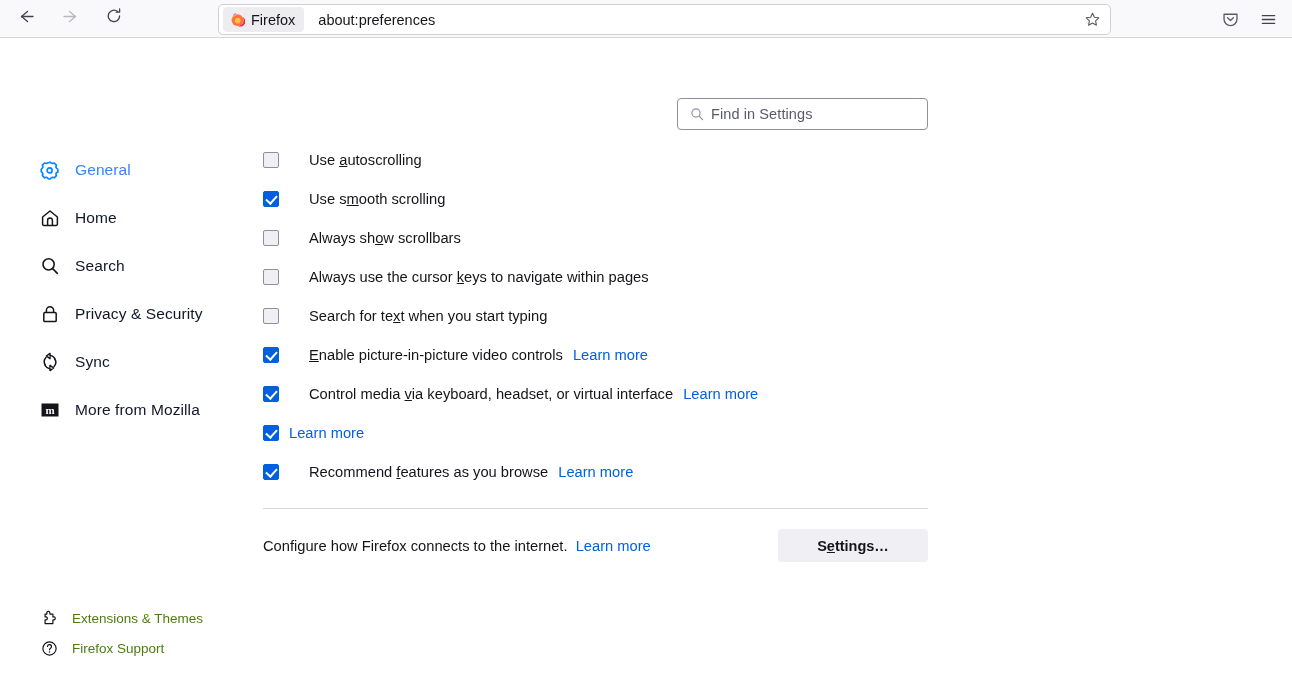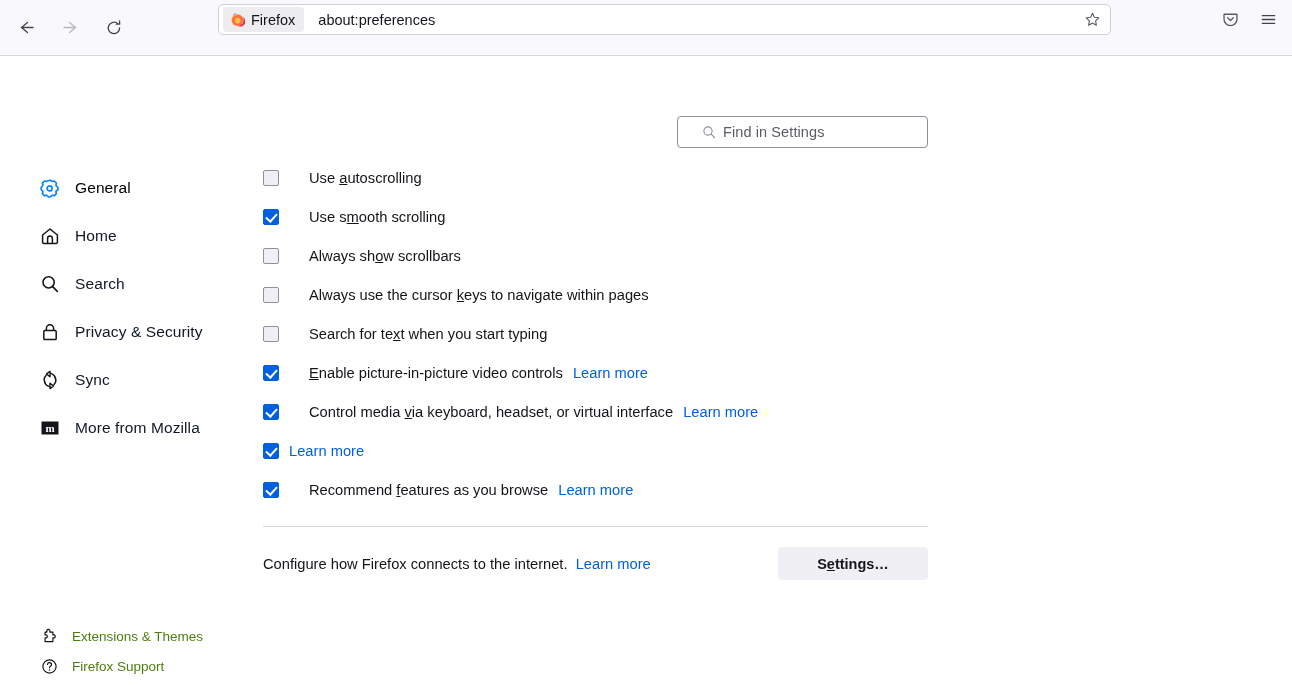--- a/index.html
+++ b/index.html
@@ -5,25 +5,24 @@
   * { box-sizing: border-box; margin: 0; padding: 0; }
   html, body {
     width: 1292px; height: 696px;
     font-family: "Liberation Sans", sans-serif;
     background: #ffffff;
     overflow: hidden;
   }
 
   
   .toolbar {
-    height: 56px;
+    height: 38px;
     background: #f9f9fb;
     border-bottom: 1px solid #d7d7db;
     display: flex;
-    align-items: center;
     padding: 0 10px;
     position: relative;
   }
   .navbtn {
     width: 32px; height: 32px;
     display: flex; align-items: center; justify-content: center;
     border-radius: 4px;
     flex: 0 0 auto;
   }
   .navbtn svg { display: block; }
@@ -78,21 +77,21 @@
   .search-wrap {
     position: absolute; left: 677px; top: 60px;
     width: 251px; height: 32px;
   }
   .search-box {
     width: 100%; height: 100%;
     border: 1px solid #8f8f9d;
     border-radius: 4px;
     background: #ffffff;
     display: flex; align-items: center;
-    padding: 0 24px;
+    padding: 0 12px;
     gap: 7px;
   }
   .search-ph {
     font-size: 14.5px;
     color: #5b5b66;
     letter-spacing: 0.1px;
   }
 
   
   .sidebar {
@@ -109,21 +108,21 @@
   .side-ico {
     width: 20px; height: 20px;
     display: flex; align-items: center; justify-content: center;
     flex: 0 0 20px;
   }
   .side-label {
     font-size: 15.5px;
     color: #0f172a;
     letter-spacing: 0.1px;
   }
-  .side-item.active .side-label { color: #000000; }
+  .side-item.active .side-label { color: #3b82f6; }
 
   
   .footer-links {
     position: absolute; left: 0; bottom: 32px;
     width: 250px;
   }
   .foot-item {
     display: flex; align-items: center;
     gap: 14px;
     height: 30px;

